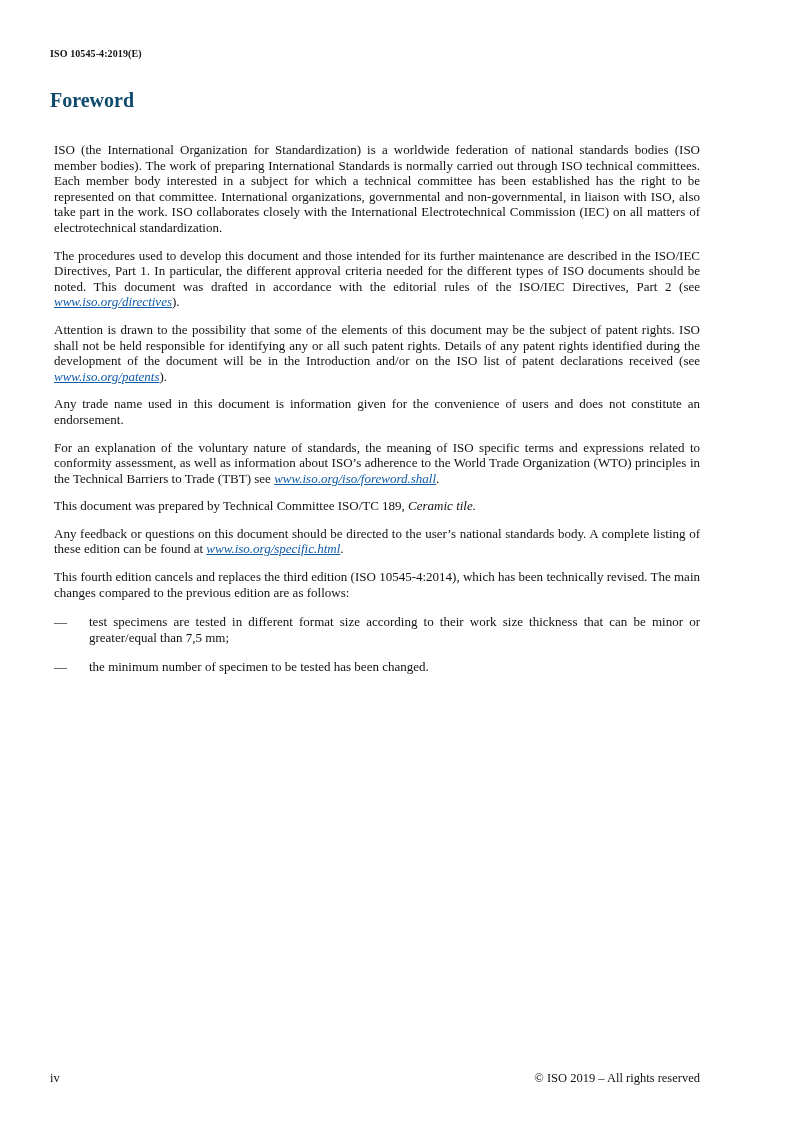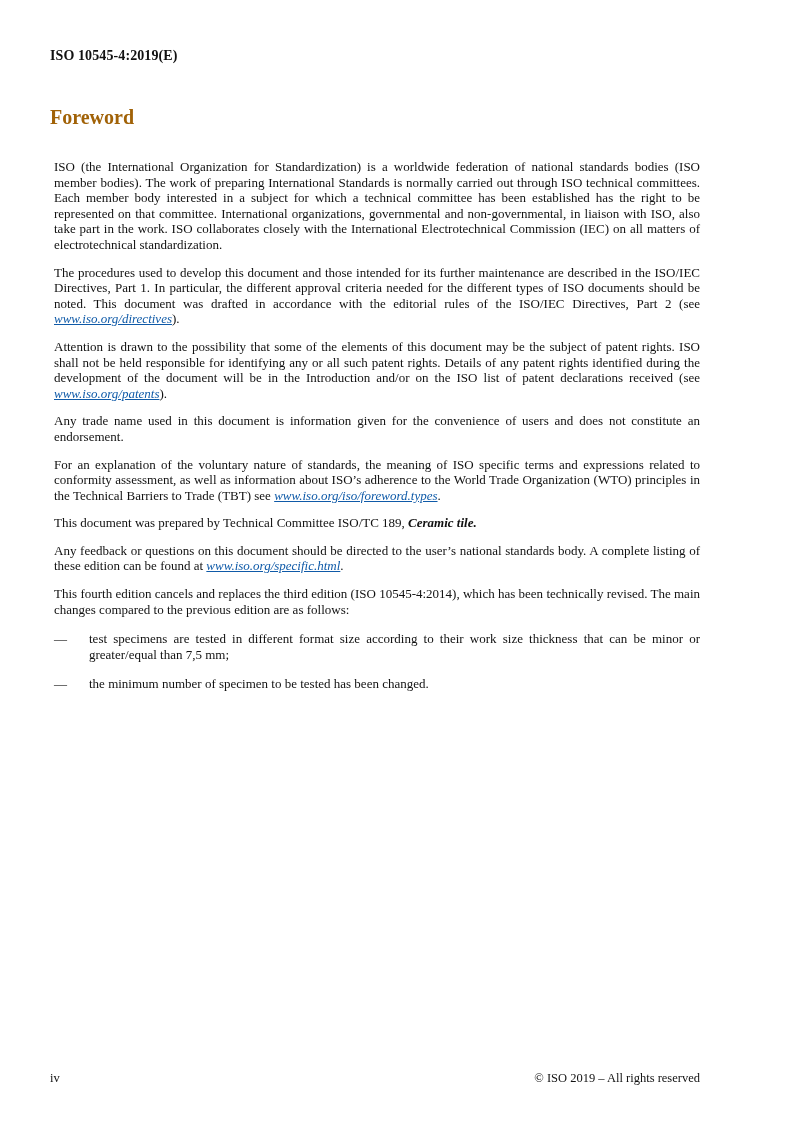--- a/index.html
+++ b/index.html
@@ -13,49 +13,49 @@
     height: 1122px;
     margin: 0 auto;
     background: #ffffff;
     box-sizing: border-box;
     padding: 48px 93px 0 50px;
     font-family: "Liberation Serif", "DejaVu Serif", serif;
     color: #111111;
     overflow: hidden;
   }
   .header {
-    font-size: 14px;
+    font-size: 10px;
     font-weight: bold;
     letter-spacing: 0.1px;
   }
   h1.title {
     font-size: 20px;
     font-weight: bold;
-    margin: 42px 0 30px 0;
-    color: #a16207;
+    margin: 30px 0 30px 0;
+    color: #0c4a6e;
   }
   .doc-body p {
     font-size: 13px;
     line-height: 15.6px;
     text-align: justify;
     margin: 0 0 12px 4px;
   }
   .doc-body p.para { margin-bottom: 12px; }
   .doc-body p.bullet {
     position: relative;
     padding-left: 35px;
     margin-top: 14px;
     margin-bottom: 14px;
   }
   .doc-body p.bullet .dash {
     position: absolute;
     left: 0;
     top: 0;
   }
-  .italic { font-style: italic; font-weight: bold; }
+  .italic { font-style: italic; }
   a.link {
     color: #0f5aa8;
     text-decoration: underline;
     font-style: italic;
   }
   .footer {
     position: absolute;
     left: 50px;
     right: 93px;
     bottom: 36px;
@@ -74,21 +74,21 @@
     <span>ISO 10545-4:2019(E)</span>
   </div>
 
   <h1 class="title">Foreword</h1>
 
   <div class="doc-body">
       <p class="para"><span>ISO (the International Organization for Standardization) is a worldwide federation of national standards bodies (ISO member bodies). The work of preparing International Standards is normally carried out through ISO technical committees. Each member body interested in a subject for which a technical committee has been established has the right to be represented on that committee. International organizations, governmental and non-governmental, in liaison with ISO, also take part in the work. ISO collaborates closely with the International Electrotechnical Commission (IEC) on all matters of electrotechnical standardization.</span></p>
       <p class="para"><span>The procedures used to develop this document and those intended for its further maintenance are described in the ISO/IEC Directives, Part 1. In particular, the different approval criteria needed for the different types of ISO documents should be noted. This document was drafted in accordance with the editorial rules of the ISO/IEC Directives, Part 2 (see </span><a href="#" class="link">www.iso.org/directives</a><span>).</span></p>
       <p class="para"><span>Attention is drawn to the possibility that some of the elements of this document may be the subject of patent rights. ISO shall not be held responsible for identifying any or all such patent rights. Details of any patent rights identified during the development of the document will be in the Introduction and/or on the ISO list of patent declarations received (see </span><a href="#" class="link">www.iso.org/patents</a><span>).</span></p>
       <p class="para"><span>Any trade name used in this document is information given for the convenience of users and does not constitute an endorsement.</span></p>
-      <p class="para"><span>For an explanation of the voluntary nature of standards, the meaning of ISO specific terms and expressions related to conformity assessment, as well as information about ISO’s adherence to the World Trade Organization (WTO) principles in the Technical Barriers to Trade (TBT) see </span><a href="#" class="link">www.iso.org/iso/foreword.types</a><span>.</span></p>
+      <p class="para"><span>For an explanation of the voluntary nature of standards, the meaning of ISO specific terms and expressions related to conformity assessment, as well as information about ISO’s adherence to the World Trade Organization (WTO) principles in the Technical Barriers to Trade (TBT) see </span><a href="#" class="link">www.iso.org/iso/foreword.shall</a><span>.</span></p>
       <p class="para"><span>This document was prepared by Technical Committee ISO/TC 189, </span><span class="italic">Ceramic tile.</span></p>
       <p class="para"><span>Any feedback or questions on this document should be directed to the user’s national standards body. A complete listing of these edition can be found at </span><a href="#" class="link">www.iso.org/specific.html</a><span>.</span></p>
       <p class="para"><span>This fourth edition cancels and replaces the third edition (ISO 10545-4:2014), which has been technically revised. The main changes compared to the previous edition are as follows:</span></p>
       <p class="bullet"><span class="dash">—</span><span>test specimens are tested in different format size according to their work size thickness that can be minor or greater/equal than 7,5 mm;</span></p>
       <p class="bullet"><span class="dash">—</span><span>the minimum number of specimen to be tested has been changed.</span></p>
     </div>
 
   <div class="footer">
     <span>iv</span>
     <span>© ISO 2019 – All rights reserved</span>

